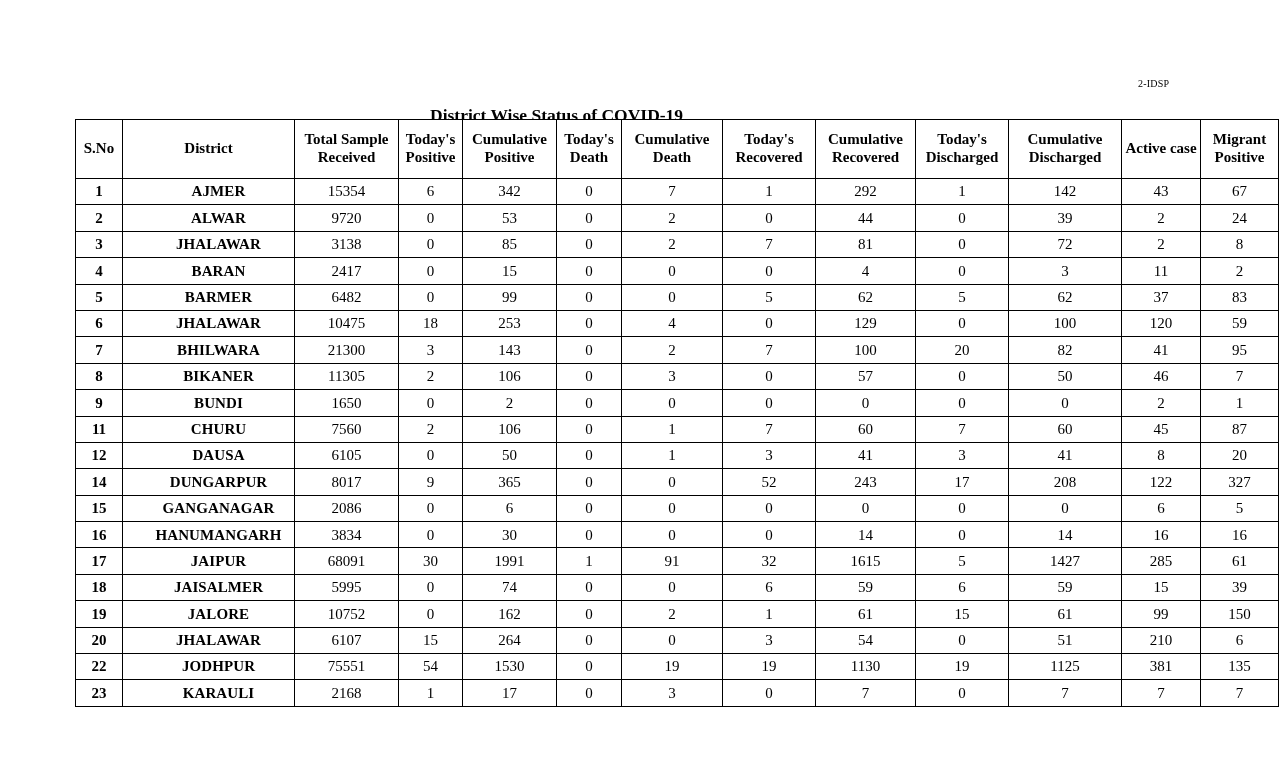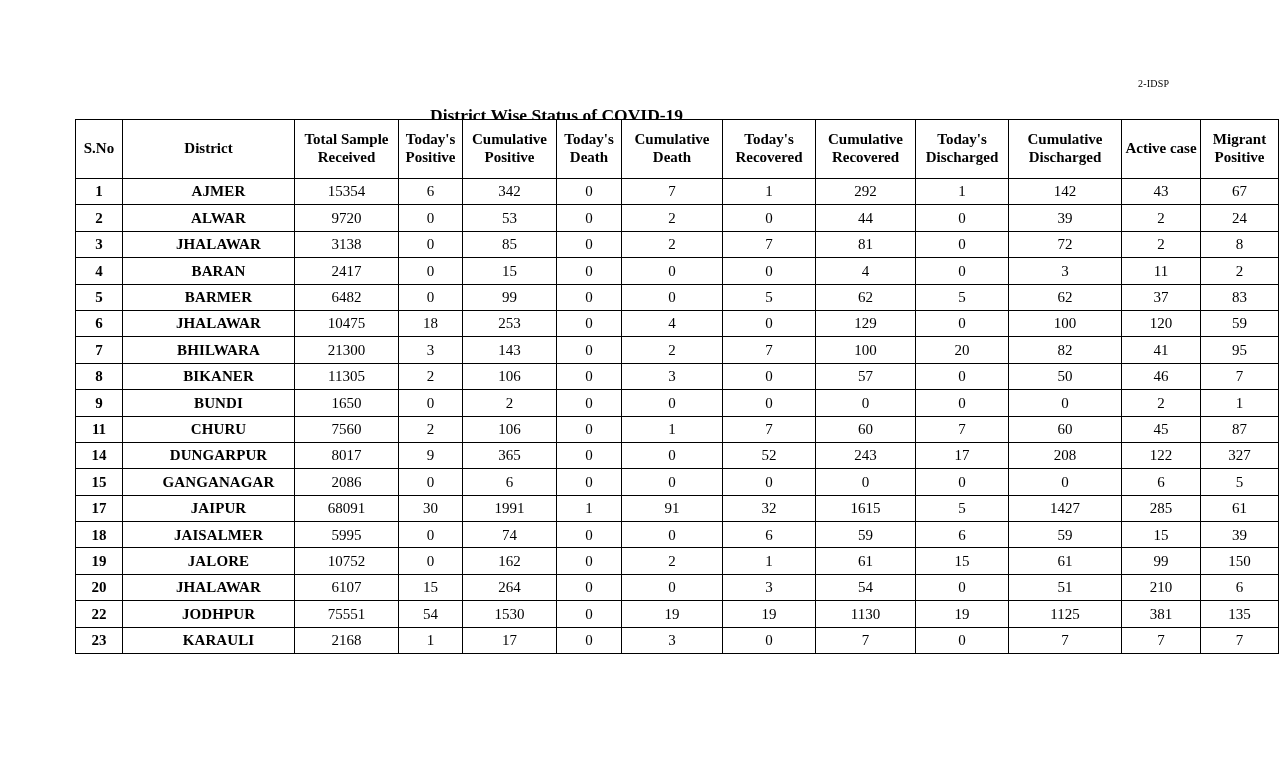--- a/index.html
+++ b/index.html
@@ -334,20 +334,35 @@
         <td>0</td>
         <td>1</td>
         <td>7</td>
         <td>60</td>
         <td>7</td>
         <td>60</td>
         <td>45</td>
         <td>87</td>
       </tr>
       <tr>
+        <td class="sno">12</td>
+        <td class="district">DAUSA</td>
+        <td>6105</td>
+        <td>0</td>
+        <td>50</td>
+        <td>0</td>
+        <td>1</td>
+        <td>3</td>
+        <td>41</td>
+        <td>3</td>
+        <td>41</td>
+        <td>8</td>
+        <td>20</td>
+      </tr>
+      <tr>
         <td class="sno">14</td>
         <td class="district">DUNGARPUR</td>
         <td>8017</td>
         <td>9</td>
         <td>365</td>
         <td>0</td>
         <td>0</td>
         <td>52</td>
         <td>243</td>
         <td>17</td>
@@ -362,20 +377,35 @@
         <td>0</td>
         <td>6</td>
         <td>0</td>
         <td>0</td>
         <td>0</td>
         <td>0</td>
         <td>0</td>
         <td>0</td>
         <td>6</td>
         <td>5</td>
+      </tr>
+      <tr>
+        <td class="sno">16</td>
+        <td class="district">HANUMANGARH</td>
+        <td>3834</td>
+        <td>0</td>
+        <td>30</td>
+        <td>0</td>
+        <td>0</td>
+        <td>0</td>
+        <td>14</td>
+        <td>0</td>
+        <td>14</td>
+        <td>16</td>
+        <td>16</td>
       </tr>
       <tr>
         <td class="sno">17</td>
         <td class="district">JAIPUR</td>
         <td>68091</td>
         <td>30</td>
         <td>1991</td>
         <td>1</td>
         <td>91</td>
         <td>32</td>

